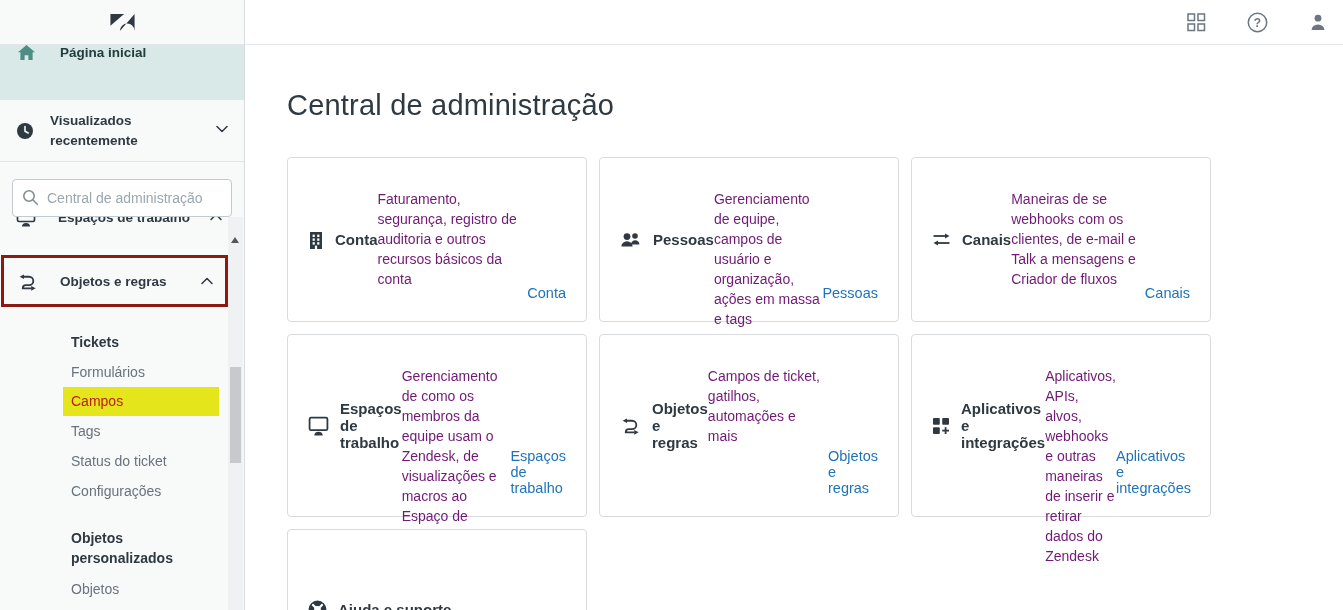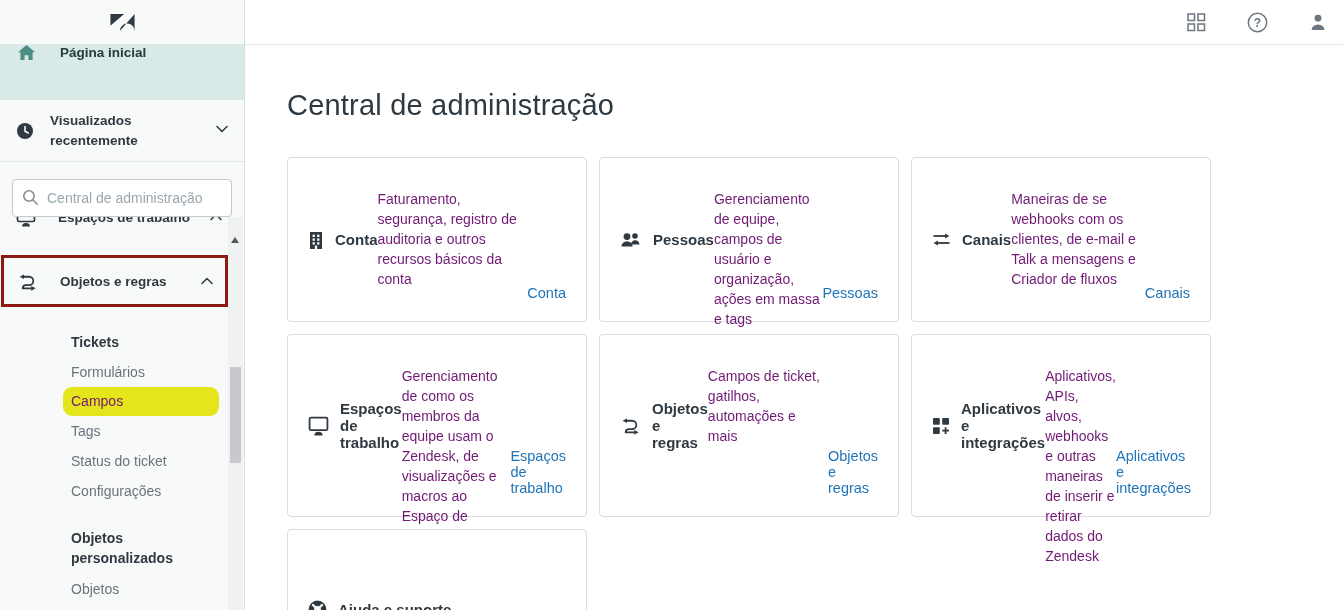--- a/index.html
+++ b/index.html
@@ -34,21 +34,21 @@
   .row-clip .section-row{position:absolute;top:-26px;left:0;right:0;}
   .section-row{height:52px;display:flex;align-items:center;padding-left:16px;cursor:pointer;}
   .section-row .label{margin-left:22px;font-size:13.5px;font-weight:600;color:var(--txt);}
   .section-row .chev{margin-left:auto;margin-right:22px;}
   .row-objetos{height:52px;margin:12px 16px 0 1px;border:3px solid var(--annotation-red);padding-left:13px;background:#f8f9f9;}
   .row-objetos .chev{margin-right:12px;}
   .menu{margin-top:20px;}
   .menu ul{list-style:none;padding-left:51px;}
   .menu li{height:30px;line-height:30px;padding-left:8px;font-size:14px;color:var(--txt-gray);cursor:pointer;width:fit-content;margin-left:12px;}
   .menu li.header{color:var(--txt);font-weight:600;cursor:default;}
-  .menu li.hl{background:var(--hl-yellow);width:156px;height:29px;line-height:29px;color:#701a75;border-radius:9px;}
+  .menu li.hl{background:var(--hl-yellow);width:156px;height:29px;line-height:29px;color:#b91c1c;}
   .menu li.header.multi{height:auto;line-height:20px;padding-top:8px;padding-bottom:6px;width:130px;margin-top:14px;}
   
   .sb{position:absolute;top:0;right:1px;bottom:0;width:15px;background:#f0f1f2;}
   .sb-arrow{position:absolute;top:20px;left:3px;width:0;height:0;border-left:4.5px solid transparent;border-right:4.5px solid transparent;border-bottom:6px solid #54585c;}
   .sb-thumb{position:absolute;top:150px;left:2px;width:11px;height:96px;background:#c7c9cc;cursor:pointer;}
 
   
   .main{position:absolute;left:245px;top:0;right:0;bottom:0;background:#fff;}
   .topbar{height:45px;border-bottom:1px solid var(--border-soft);display:flex;align-items:center;justify-content:flex-end;gap:41px;padding-right:16px;}
   .topbar .tb-btn{background:none;border:none;cursor:pointer;display:flex;align-items:center;padding:0;}

